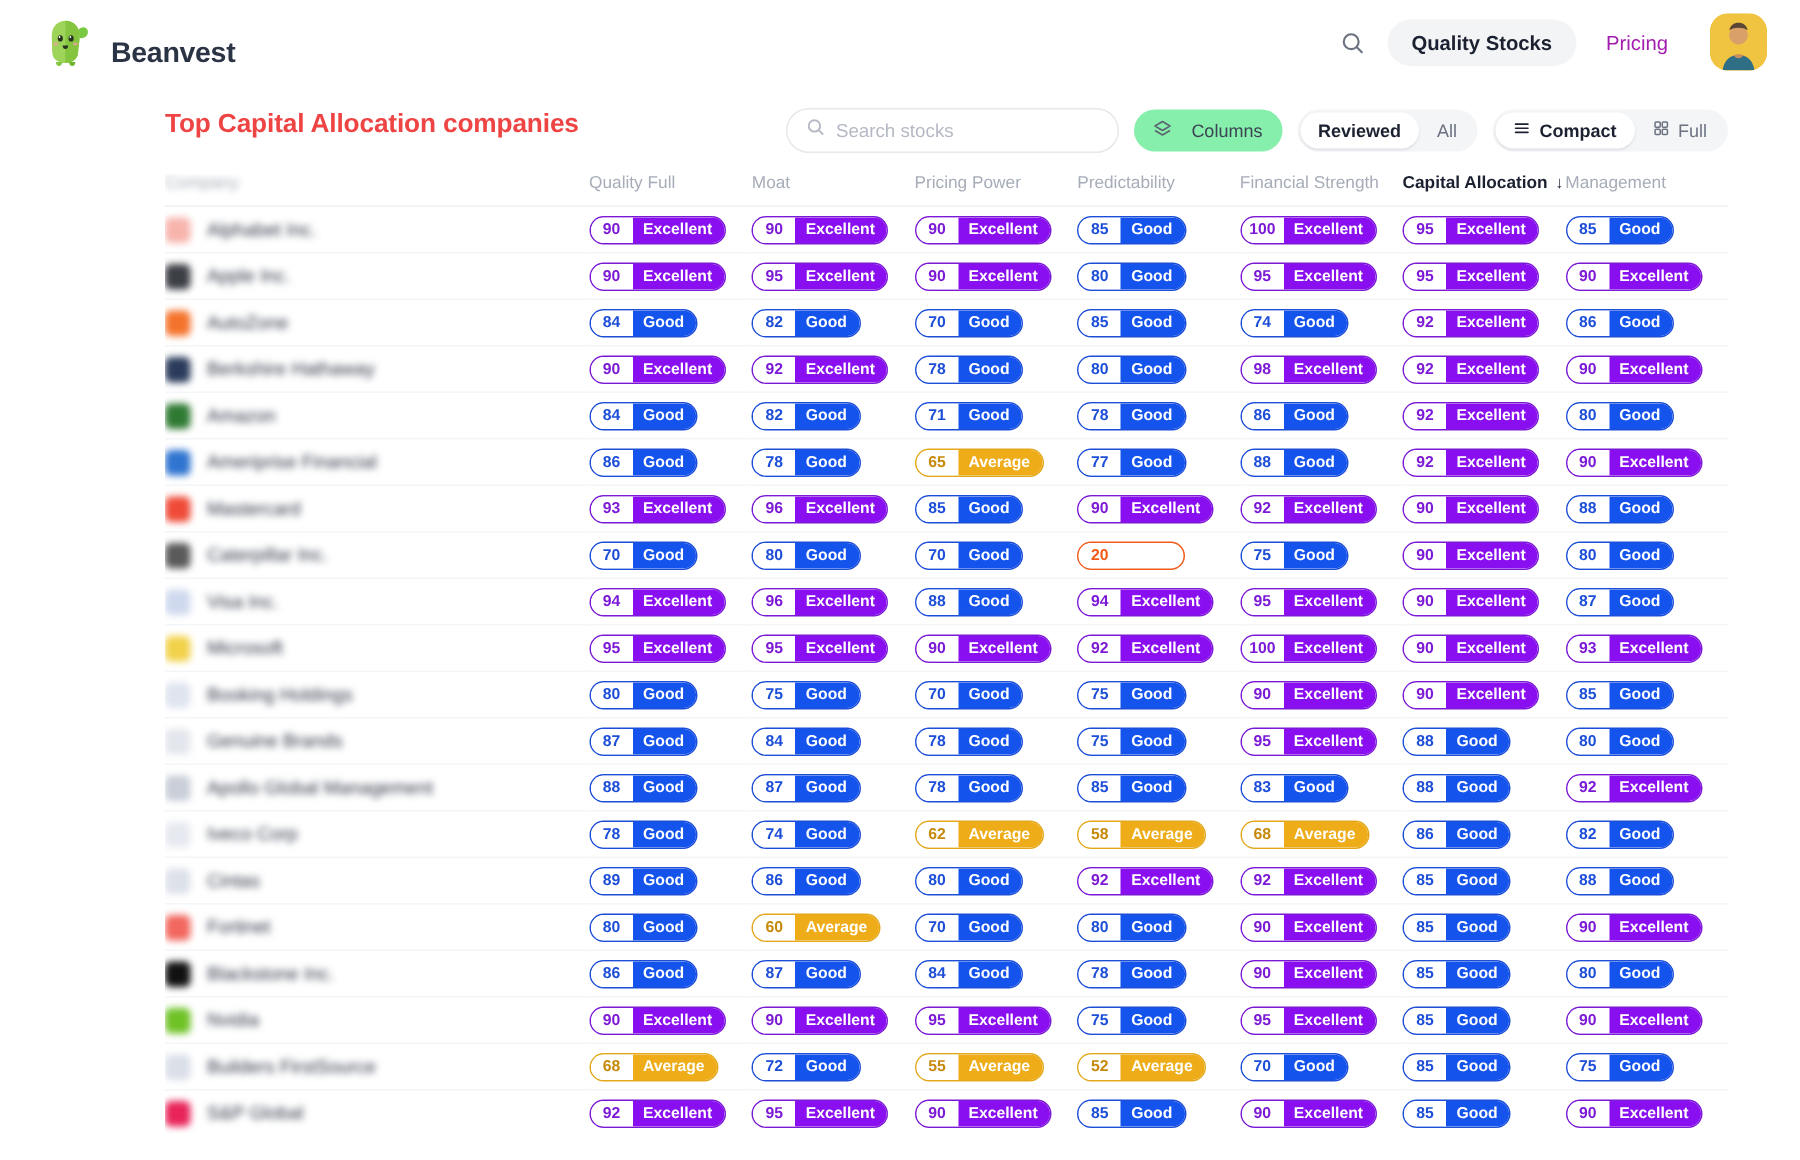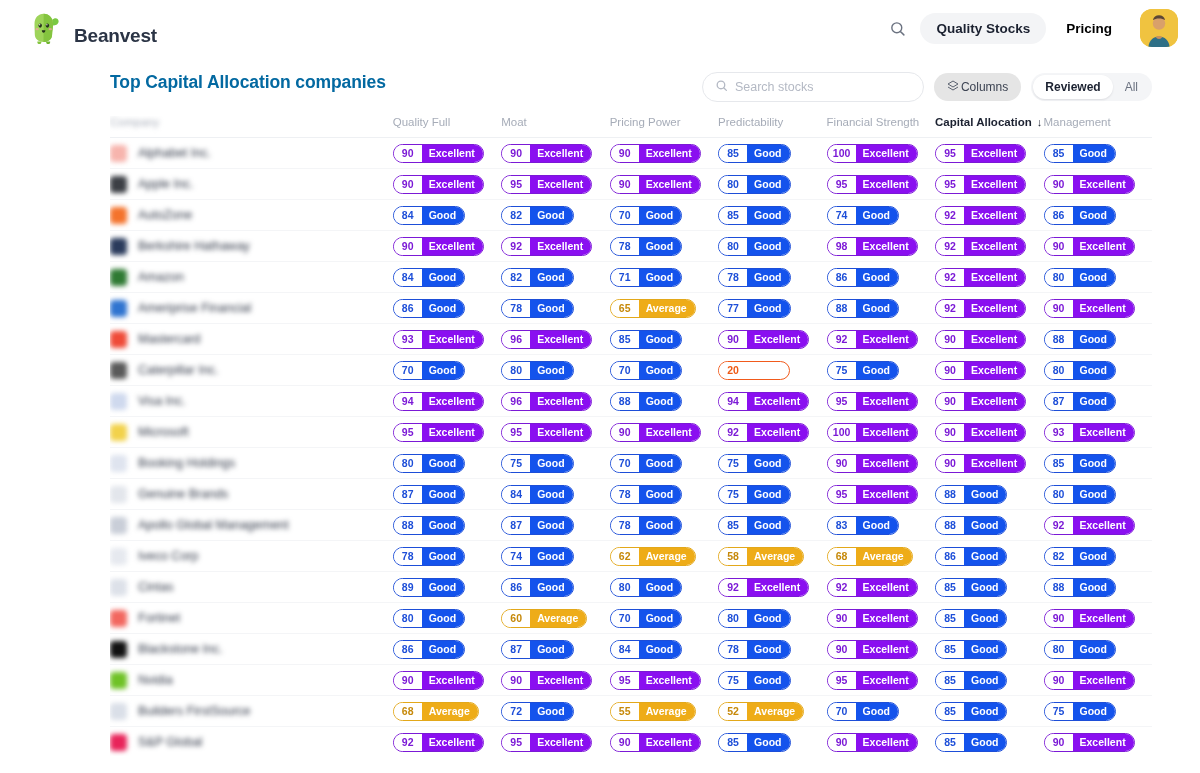--- a/index.html
+++ b/index.html
@@ -61,22 +61,22 @@
     font-weight: 700;
     color: #1b2130;
     padding: 8px 16px;
     border-radius: 18px;
     background: #f3f4f6;
     cursor: pointer;
     white-space: nowrap;
   }
   .nav-link {
     font-size: 13.5px;
-    font-weight: 700;
-    color: #000000;
+    font-weight: 400;
+    color: #a21caf;
     padding: 8px 14px;
     border-radius: 18px;
     cursor: pointer;
     white-space: nowrap;
   }
   .avatar {
     width: 38px; height: 38px;
     border-radius: 12px;
     margin-left: 8px;
     overflow: hidden;
@@ -93,21 +93,21 @@
   }
   .page-head {
     display: flex;
     align-items: flex-start;
     padding-bottom: 14px;
   }
   .titles { padding-top: 2px; }
   .page-title {
     font-size: 17.5px;
     font-weight: 700;
-    color: #0369a1;
+    color: #ef4444;
     letter-spacing: -0.1px;
   }
   .page-sub {
     margin-top: 7px;
     font-family: "DejaVu Sans Mono", "Liberation Mono", monospace;
     font-size: 10.5px;
     color: #9aa1ae;
     letter-spacing: 0.1px;
   }
 
@@ -136,28 +136,28 @@
     font-size: 12.5px;
     color: #2b3445;
     background: transparent;
     width: 100%;
   }
   .search-box input::placeholder { color: #b4b9c4; }
 
   .tool-btn {
     display: flex;
     align-items: center;
-    gap: 2px;
+    gap: 13px;
     height: 28px;
     padding: 0 13px;
     border-radius: 15px;
     font-size: 12px;
     font-weight: 500;
     color: #3c4352;
-    background: #e5e5e5;
+    background: #86efac;
     cursor: pointer;
     white-space: nowrap;
   }
 
   .seg {
     display: flex;
     align-items: center;
     background: #f4f5f7;
     border-radius: 15px;
     padding: 2px;
@@ -362,20 +362,43 @@
             </svg>
         </span>
         <span>Columns</span>
       </div>
 
       <div class="seg">
         <div class="seg-item active">Reviewed</div>
         <div class="seg-item">All</div>
       </div>
 
+      <div class="seg">
+        <div class="seg-item active">
+          <span>
+            <svg width="11" height="11" viewBox="0 0 24 24" stroke="#1b2130" stroke-width="2.4" stroke-linecap="round">
+              <line x1="3" y1="6" x2="21" y2="6"></line>
+                <line x1="3" y1="12" x2="21" y2="12"></line>
+                <line x1="3" y1="18" x2="21" y2="18"></line>
+              </svg>
+          </span>
+          <span>Compact</span>
+        </div>
+        <div class="seg-item">
+          <span>
+            <svg width="11" height="11" viewBox="0 0 24 24" fill="none" stroke="#6b7280" stroke-width="2.2">
+              <rect x="3" y="3" width="7.5" height="7.5" rx="1.5"></rect>
+                <rect x="13.5" y="3" width="7.5" height="7.5" rx="1.5"></rect>
+              <rect x="3" y="13.5" width="7.5" height="7.5" rx="1.5"></rect>
+                <rect x="13.5" y="13.5" width="7.5" height="7.5" rx="1.5"></rect>
+              </svg>
+          </span>
+          <span>Full</span>
+        </div>
+      </div>
 
     </div>
   </div>
 
   <div class="table-wrap">
     <table>
       <colgroup>
         <col class="c-company">
           <col class="c-score">
           <col class="c-score">

